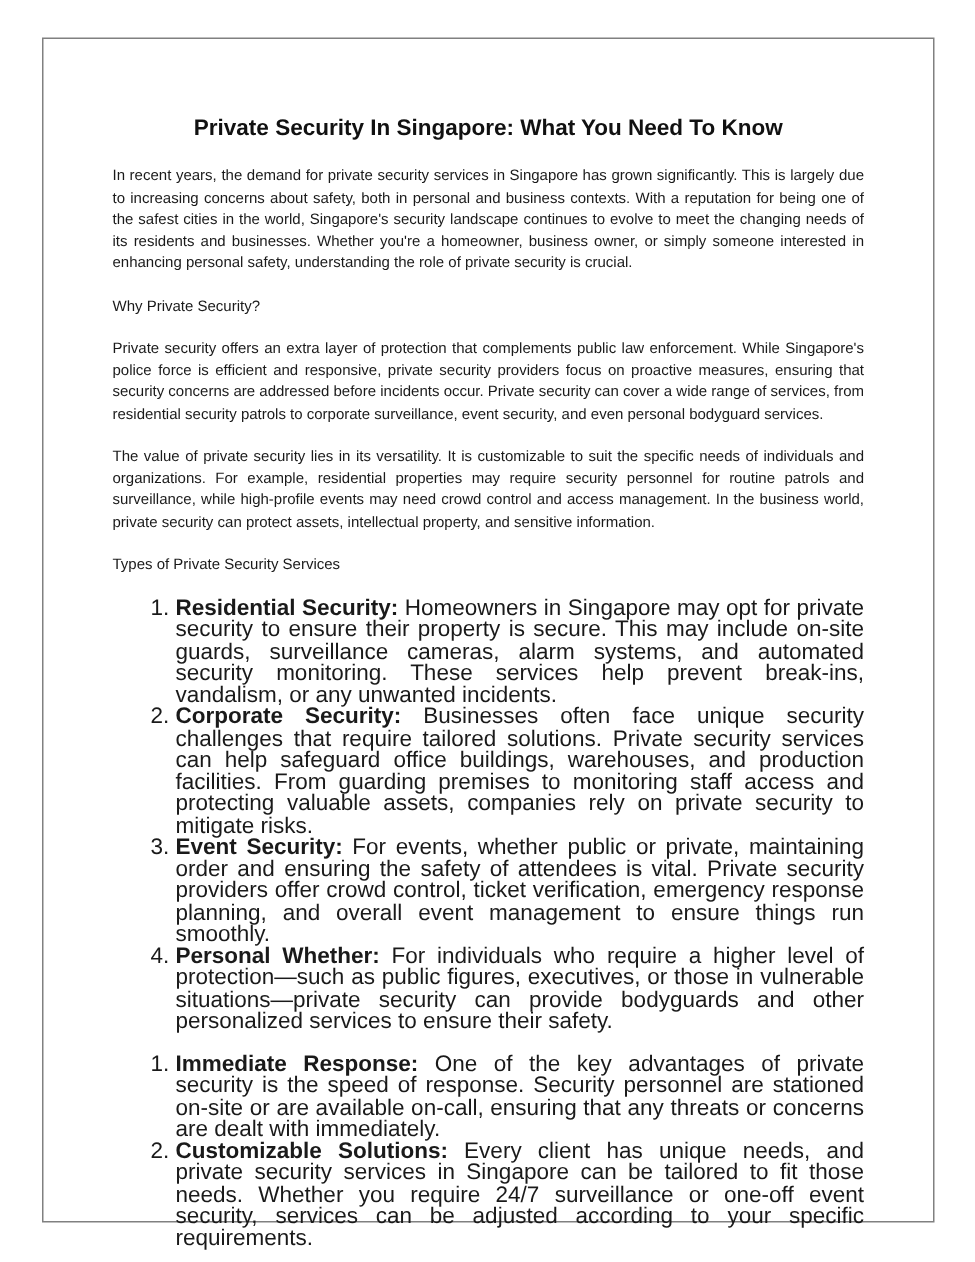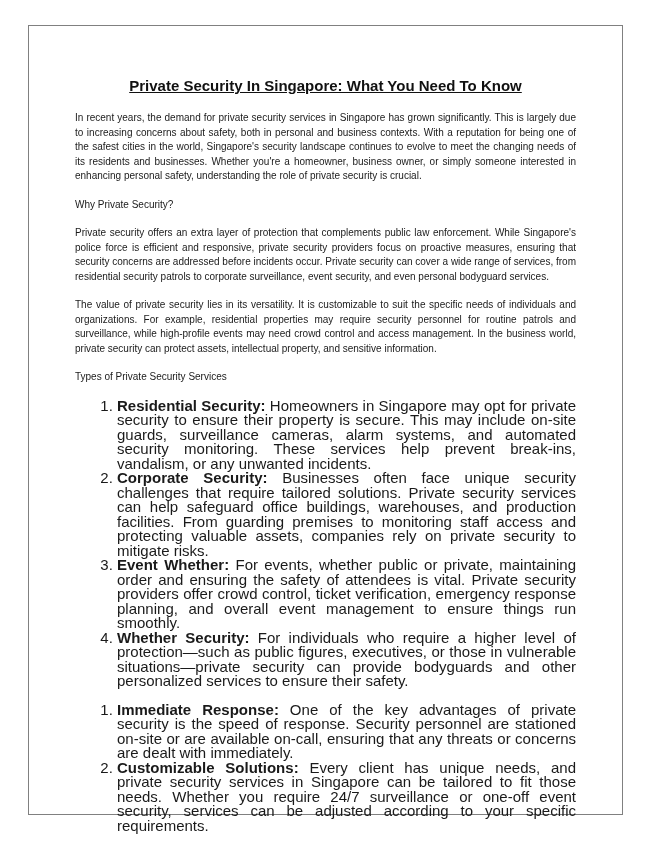--- a/index.html
+++ b/index.html
@@ -28,21 +28,20 @@
   }
   .content {
     position: absolute;
     left: 46px;
     right: 46px;
     top: 51px;
   }
   .doc-title {
     font-size: 15px;
     font-weight: bold;
-    text-decoration: underline;
     text-align: center;
     margin: 0 0 17px 0;
     color: #111111;
   }
   .para {
     font-size: 10px;
     line-height: 14.5px;
     text-align: justify;
     margin: 0 0 14px 0;
   }
@@ -80,22 +79,22 @@
 
       <p class="para">Private security offers an extra layer of protection that complements public law enforcement. While Singapore's police force is efficient and responsive, private security providers focus on proactive measures, ensuring that security concerns are addressed before incidents occur. Private security can cover a wide range of services, from residential security patrols to corporate surveillance, event security, and even personal bodyguard services.</p>
 
       <p class="para">The value of private security lies in its versatility. It is customizable to suit the specific needs of individuals and organizations. For example, residential properties may require security personnel for routine patrols and surveillance, while high-profile events may need crowd control and access management. In the business world, private security can protect assets, intellectual property, and sensitive information.</p>
 
       <h2 class="heading">Types of Private Security Services</h2>
 
       <ol class="doc-list">
         <li><span class="b">Residential Security:</span><span> Homeowners in Singapore may opt for private security to ensure their property is secure. This may include on-site guards, surveillance cameras, alarm systems, and automated security monitoring. These services help prevent break-ins, vandalism, or any unwanted incidents.</span></li>
         <li><span class="b">Corporate Security:</span><span> Businesses often face unique security challenges that require tailored solutions. Private security services can help safeguard office buildings, warehouses, and production facilities. From guarding premises to monitoring staff access and protecting valuable assets, companies rely on private security to mitigate risks.</span></li>
-        <li><span class="b">Event Whether:</span><span> For events, whether public or private, maintaining order and ensuring the safety of attendees is vital. Private security providers offer crowd control, ticket verification, emergency response planning, and overall event management to ensure things run smoothly.</span></li>
-        <li><span class="b">Whether Security:</span><span> For individuals who require a higher level of protection—such as public figures, executives, or those in vulnerable situations—private security can provide bodyguards and other personalized services to ensure their safety.</span></li>
+        <li><span class="b">Event Security:</span><span> For events, whether public or private, maintaining order and ensuring the safety of attendees is vital. Private security providers offer crowd control, ticket verification, emergency response planning, and overall event management to ensure things run smoothly.</span></li>
+        <li><span class="b">Personal Whether:</span><span> For individuals who require a higher level of protection—such as public figures, executives, or those in vulnerable situations—private security can provide bodyguards and other personalized services to ensure their safety.</span></li>
       </ol>
 
 
       <ol class="doc-list">
         <li><span class="b">Immediate Response:</span><span> One of the key advantages of private security is the speed of response. Security personnel are stationed on-site or are available on-call, ensuring that any threats or concerns are dealt with immediately.</span></li>
         <li><span class="b">Customizable Solutions:</span><span> Every client has unique needs, and private security services in Singapore can be tailored to fit those needs. Whether you require 24/7 surveillance or one-off event security, services can be adjusted according to your specific requirements.</span></li>
       </ol>
 
     </div>
   </div>

